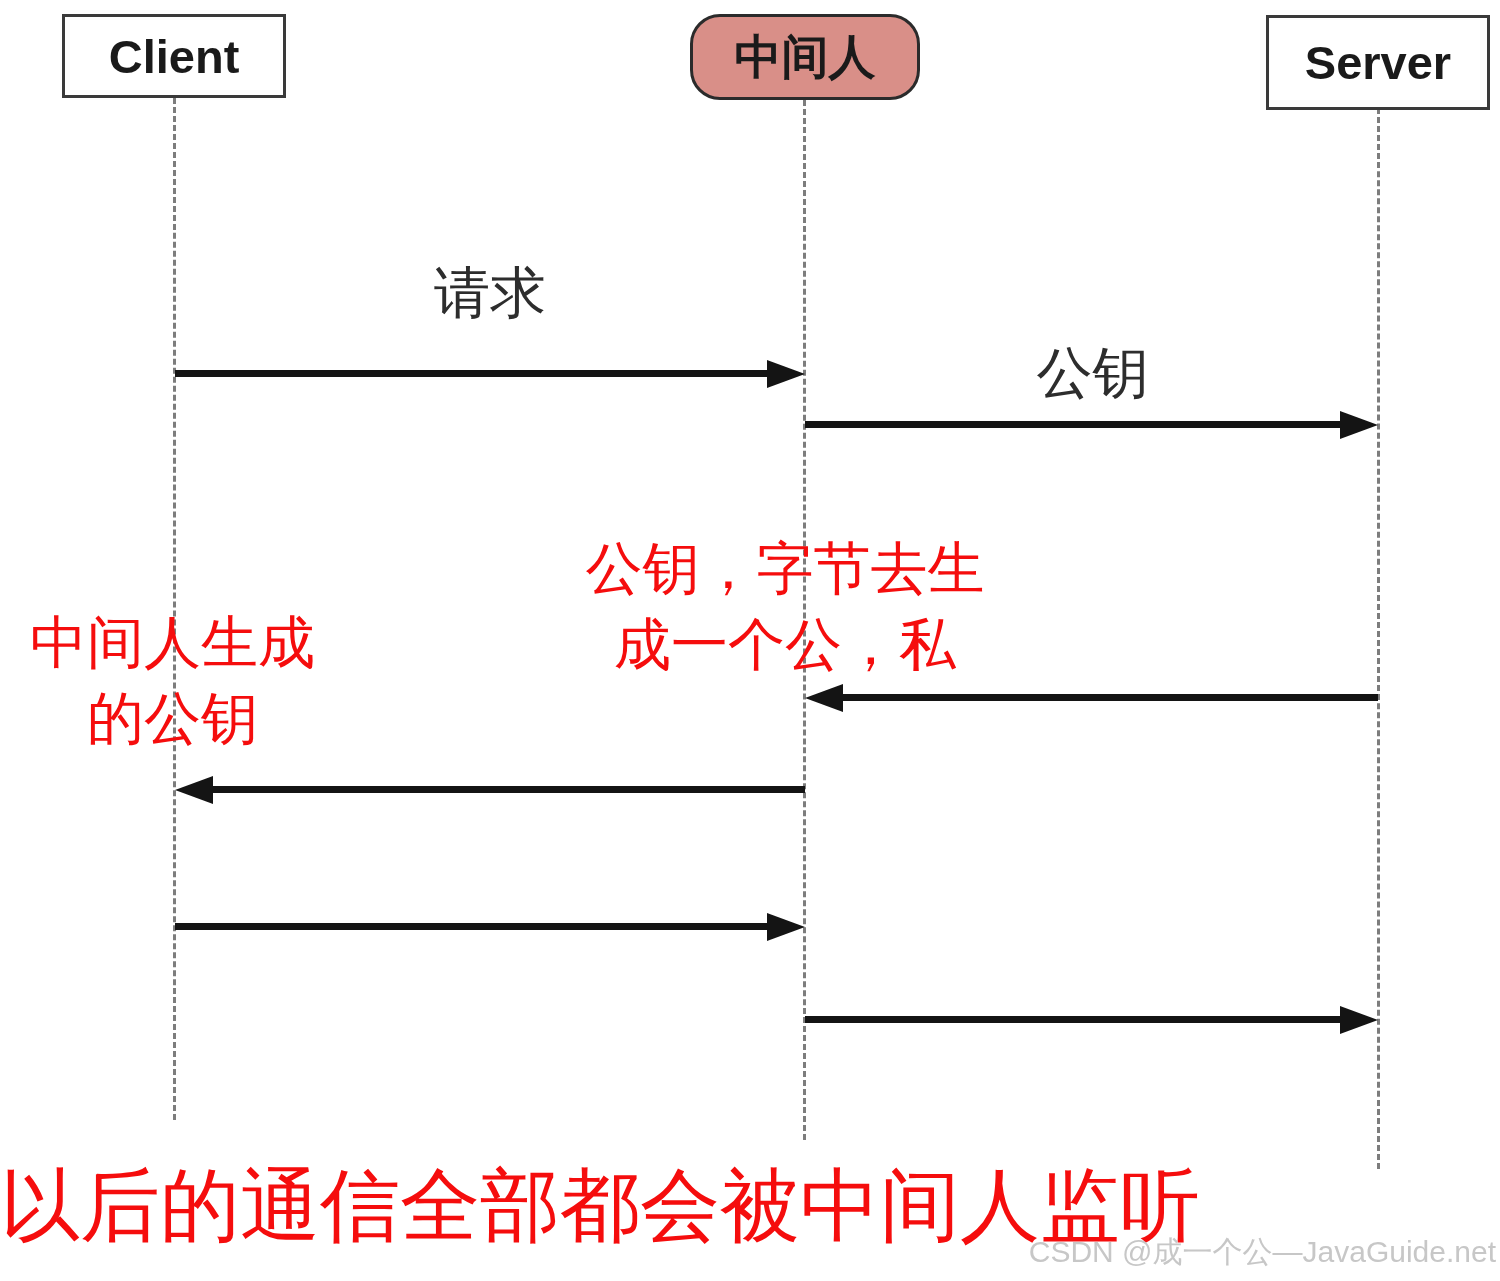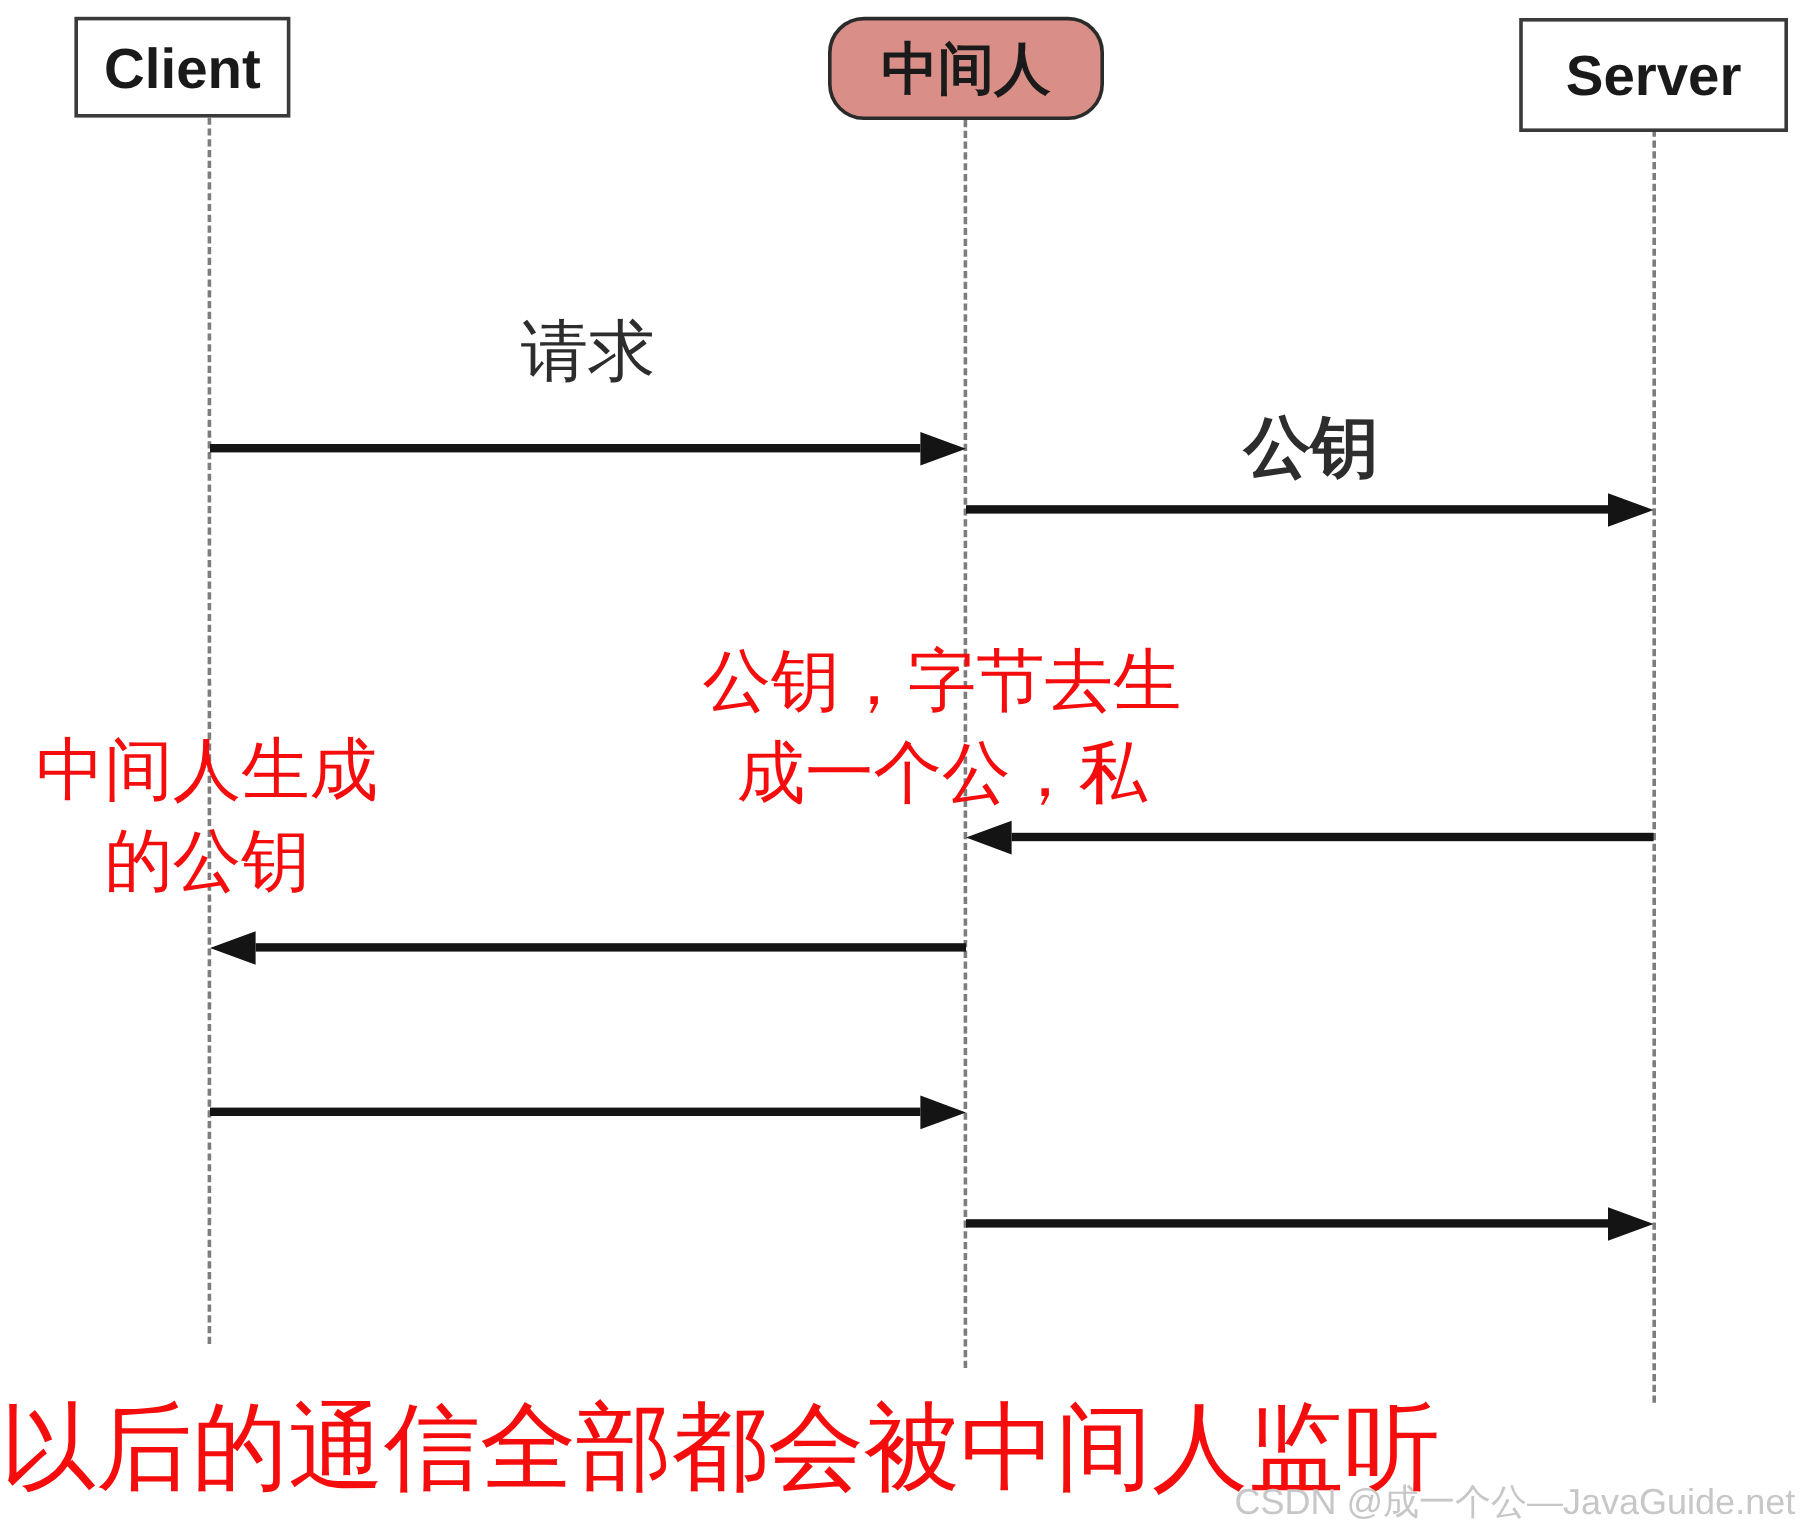--- a/index.html
+++ b/index.html
@@ -23,21 +23,21 @@
     border: 3px solid #3a3a3a;
     background: #ffffff;
     display: flex;
     align-items: center;
     justify-content: center;
     font-weight: bold;
     font-size: 47px;
     color: #1a1a1a;
     z-index: 4;
   }
-  .actor.client { left: 62px;   top: 14px; width: 180px; height: 84px; }
+  .actor.client { left: 62px;   top: 14px; width: 224px; height: 84px; }
   .actor.mitm   { left: 690px;  top: 14px; width: 230px; height: 86px;
                   background: var(--mitm-box-fill, #d98f88); border-color: #2b2b2b; border-radius: 30px; }
   .actor.server { left: 1266px; top: 15px; width: 224px; height: 95px; }
 
   
   .lifeline {
     position: absolute;
     width: 0;
     border-left: 3px dashed var(--lifeline-gray, #7d7d7d);
     z-index: 1;
@@ -76,21 +76,21 @@
 
   
   .msg-label {
     position: absolute;
     text-align: center;
     font-size: 56px;
     color: #2d2d2d;
     z-index: 3;
   }
   .msg-label.request { left: 175px; width: 630px; top: 256px; }
-  .msg-label.pubkey  { left: 805px; width: 575px; top: 336px; font-weight: bold; }
+  .msg-label.pubkey  { left: 805px; width: 575px; top: 336px; }
 
   
   .note {
     position: absolute;
     text-align: center;
     font-size: 57px;
     line-height: 76px;
     color: var(--annotation-red, #f50d0d);
     z-index: 3;
   }

